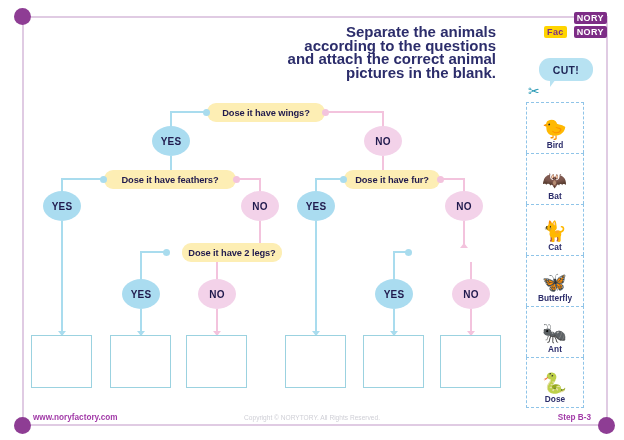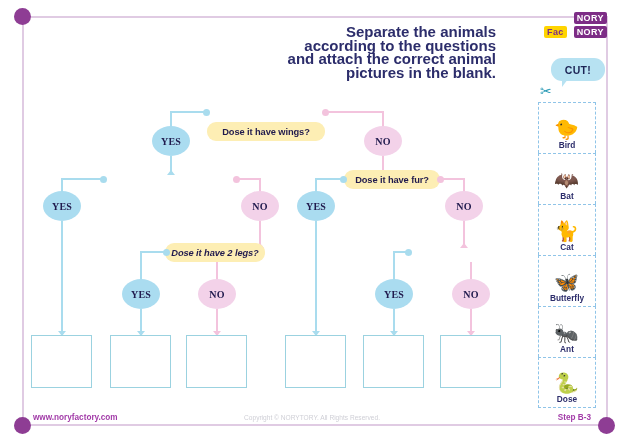--- a/index.html
+++ b/index.html
@@ -63,21 +63,21 @@
     position: absolute;
     display: flex; align-items: center; justify-content: center;
     font-weight: bold; color: #201a4d; text-align: center;
   }
   .q-pill {
     background: #fdeeb4; border-radius: 9px;
     font-size: 9.3px; height: 19px; letter-spacing: -0.1px;
   }
   .ans-pill {
     border-radius: 50%/50%; font-size: 10px;
-    width: 38px; height: 30px; letter-spacing: 0.2px; font-family: Liberation Serif, serif;
+    width: 38px; height: 30px; letter-spacing: 0.2px;
   }
   .ans-yes { background: #aadcf0; }
   .ans-no  { background: #f3d2e9; }
 
   .nub {
     position: absolute; width: 7px; height: 7px; border-radius: 50%;
     background: #a9dcee;
   }
   .nub.pink { background: #f3c3dd; }
 
@@ -92,21 +92,21 @@
     border-top: none; border-bottom: 5px solid #a9dcee;
   }
   .arrow.up.pink { border-bottom-color: #f3c3dd; }
 
   .dropbox {
     position: absolute; width: 61px; height: 53px;
     border: 1.3px solid #9bd2e0; background: #ffffff;
   }
 
   
-  .cut-panel { position: absolute; left: 520px; top: 58px; width: 74px; height: 352px; margin-left: 12px; }
+  .cut-panel { position: absolute; left: 520px; top: 58px; width: 74px; height: 352px; }
   .bubble {
     position: absolute; left: 19px; top: 0; width: 54px; height: 23px;
     background: #b7e2f2; border-radius: 11px;
     display: flex; align-items: center; justify-content: center;
     font-size: 10.5px; font-weight: bold; color: #1d2455;
     letter-spacing: 0.3px;
   }
   .bubble-tail {
     position: absolute; left: 30px; top: 21px; width: 0; height: 0;
     border-left: 6px solid #b7e2f2;
@@ -166,52 +166,53 @@
       <span class="logo-chip">NORY</span>
     </div>
     <div class="logo-row logo-bottom">
       <span class="logo-chip yellow">Fac</span>
       <span class="logo-chip">NORY</span>
     </div>
   </div>
 
   <div class="flow">
 
-    <div class="pill q-pill" style="left:207px; top:103px; width:118px;margin-top:19px;">Dose it have wings?</div>
+    <div class="pill q-pill" style="left:207px; top:103px; width:118px;">Dose it have wings?</div>
     <div class="nub" style="left:203px; top:109px;"></div>
     <div class="nub pink" style="left:322px; top:109px;"></div>
 
     <div class="link" style="left:170px; top:111px; width:37px; height:1.6px;"></div>
     <div class="link" style="left:170px; top:111px; width:1.6px; height:17px;"></div>
     <div class="pill ans-pill ans-yes" style="left:152px; top:126px;">YES</div>
     <div class="link" style="left:170px; top:156px; width:1.6px; height:17px;"></div>
     <div class="arrow up" style="left:167px; top:170px;"></div>
 
     <div class="link pink" style="left:325px; top:111px; width:58px; height:1.6px;"></div>
     <div class="link pink" style="left:382px; top:111px; width:1.6px; height:17px;"></div>
     <div class="pill ans-pill ans-no" style="left:364px; top:126px;">NO</div>
     <div class="link pink" style="left:382px; top:156px; width:1.6px; height:17px;"></div>
     <div class="arrow up pink" style="left:379px; top:170px;"></div>
 
+    <div class="pill q-pill" style="left:104px; top:170px; width:132px;">Dose it have feathers?</div>
     <div class="nub" style="left:100px; top:176px;"></div>
     <div class="nub pink" style="left:233px; top:176px;"></div>
 
     <div class="link" style="left:61px; top:178px; width:42px; height:1.6px;"></div>
     <div class="link" style="left:61px; top:178px; width:1.6px; height:14px;"></div>
     <div class="pill ans-pill ans-yes" style="left:43px; top:191px;">YES</div>
     <div class="link" style="left:61px; top:221px; width:1.6px; height:115px;"></div>
     <div class="arrow" style="left:58px; top:331px;"></div>
 
     <div class="link pink" style="left:236px; top:178px; width:24px; height:1.6px;"></div>
     <div class="link pink" style="left:259px; top:178px; width:1.6px; height:14px;"></div>
     <div class="pill ans-pill ans-no" style="left:241px; top:191px;">NO</div>
     <div class="link pink" style="left:259px; top:221px; width:1.6px; height:25px;"></div>
     <div class="arrow up pink" style="left:256px; top:243px;"></div>
 
-    <div class="pill q-pill" style="left:165px; top:243px; width:100px;font-style:italic;">Dose it have 2 legs?</div>
+    <div class="pill q-pill" style="left:182px; top:243px; width:100px;">Dose it have 2 legs?</div>
     <div class="nub" style="left:163px; top:249px;"></div>
 
     <div class="link" style="left:140px; top:251px; width:26px; height:1.6px;"></div>
     <div class="link" style="left:140px; top:251px; width:1.6px; height:29px;"></div>
     <div class="pill ans-pill ans-yes" style="left:122px; top:279px;">YES</div>
     <div class="link" style="left:140px; top:309px; width:1.6px; height:27px;"></div>
     <div class="arrow" style="left:137px; top:331px;"></div>
 
     <div class="link pink" style="left:216px; top:262px; width:1.6px; height:18px;"></div>
     <div class="pill ans-pill ans-no" style="left:198px; top:279px;">NO</div>

